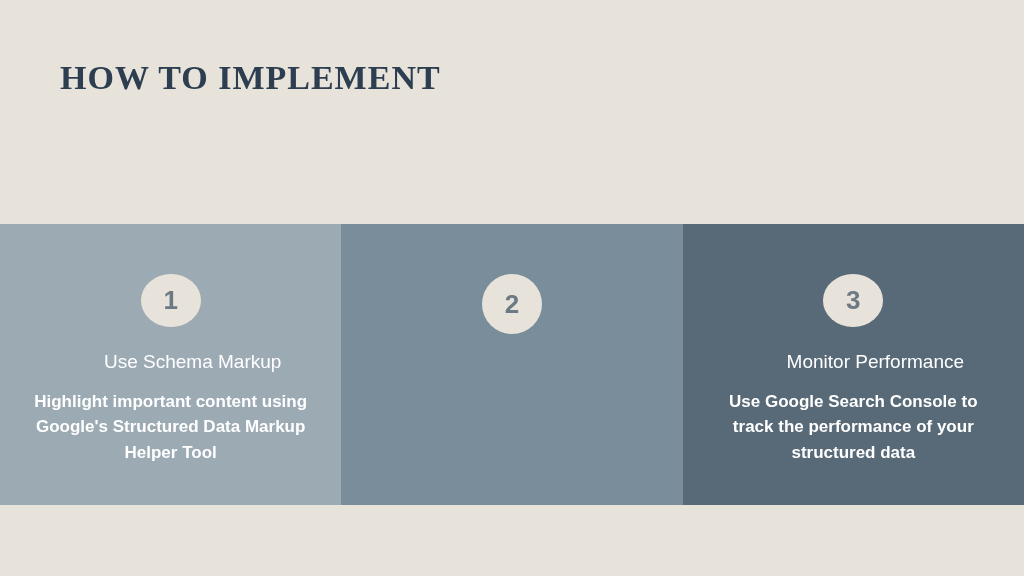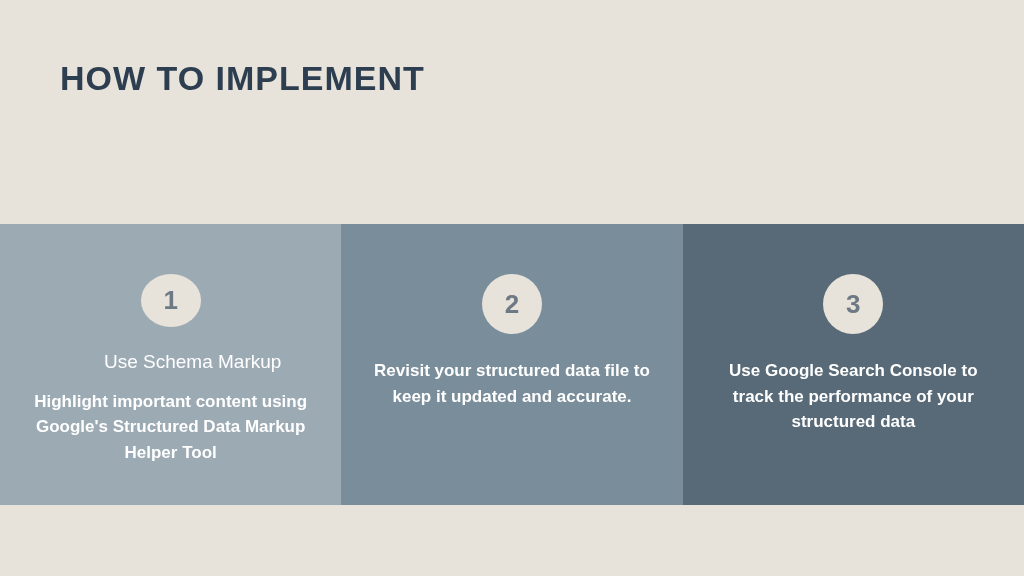--- a/index.html
+++ b/index.html
@@ -17,20 +17,21 @@
     .header {
       padding: 56px 60px 0 60px;
     }
     .title {
       font-size: 34px;
       font-weight: 800;
       letter-spacing: 1px;
       color: #2d3e50;
       line-height: 1.3;
       text-transform: uppercase;
+      font-family: Liberation Serif, serif;
     }
     .cards {
       display: flex;
       position: absolute;
       top: 224px;
       left: 0;
       width: 1024px;
       height: 281px;
     }
     .card {
@@ -94,22 +95,22 @@
       <span>1</span>
     </div>
     <div class="card-title">Use Schema Markup</div>
     <div class="card-desc">Highlight important content using Google's Structured Data Markup Helper Tool</div>
   </div>
 
   <div class="card card-2">
     <div class="badge">
       <span>2</span>
     </div>
-    <div class="card-desc">Revisit your structured data file to keep it updated and accurate.</div>
   </div>
 
   <div class="card card-3">
     <div class="badge">
       <span>3</span>
     </div>
+    <div class="card-title">Monitor Performance</div>
     <div class="card-desc">Use Google Search Console to track the performance of your structured data</div>
   </div>
 </div>
 
 </body></html>

